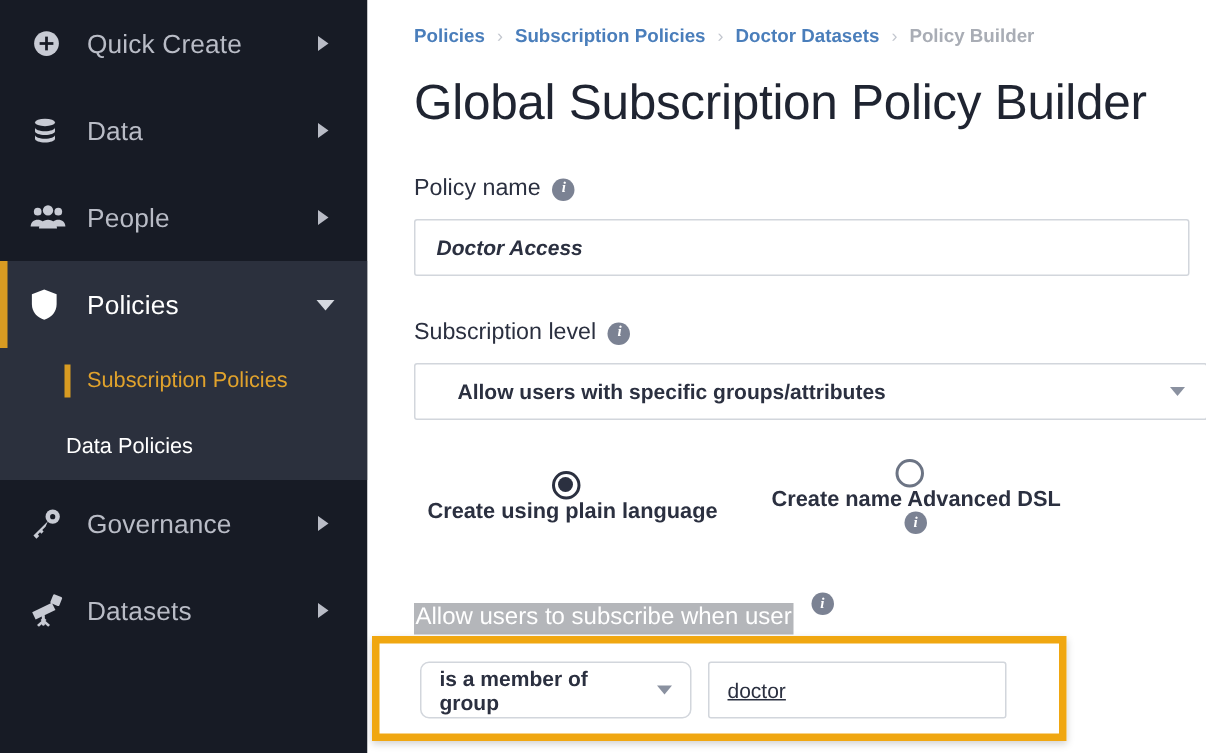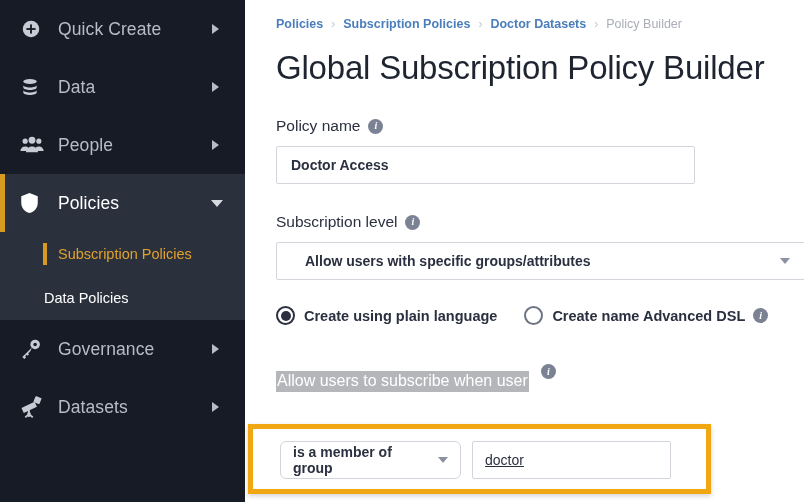--- a/index.html
+++ b/index.html
@@ -90,21 +90,21 @@
     padding-left: 31px;
     padding-top: 15px;
     overflow: hidden;
   }
   .breadcrumb {
     display: flex; align-items: center;
     font-size: 12.5px; font-weight: bold;
     height: 18px;
   }
   .breadcrumb .crumb { color: #4a7ebb; cursor: pointer; white-space: nowrap; }
-  .breadcrumb .crumb.last { color: #a9adb5; font-weight: normal; cursor: default; }
+  .breadcrumb .crumb.last { color: #a9adb5; font-weight: bold; cursor: default; }
   .breadcrumb .sep {
     color: #c3c7cf; margin: 0 8px; font-size: 12px; font-weight: normal;
   }
 
   .page-title {
     font-size: 33px;
     font-weight: 400;
     color: #1f2431;
     margin-top: 16px;
     letter-spacing: -0.2px;
@@ -148,21 +148,21 @@
     cursor: pointer;
   }
   .select-caret {
     width: 0; height: 0;
     border-top: 6px solid #8a91a0;
     border-left: 5px solid transparent;
     border-right: 5px solid transparent;
   }
 
   .radio-row { display: flex; align-items: center; margin-top: 26px; }
-  .radio-opt { display: flex; align-items: center; cursor: pointer; }
+  .radio-opt { display: flex; align-items: center; cursor: pointer; flex-direction: column; }
   .radio {
     width: 19px; height: 19px; border-radius: 50%;
     border: 2px solid #2b3040;
     display: flex; align-items: center; justify-content: center;
     flex: 0 0 19px;
   }
   .radio.unchecked { border-color: #6c7484; }
   .radio .dot {
     width: 10px; height: 10px; border-radius: 50%; background: #2b3040;
   }
@@ -331,21 +331,21 @@
       <span class="crumb last">Policy Builder</span>
     </div>
 
     <h1 class="page-title">Global Subscription Policy Builder</h1>
 
     <div style="margin-top:30px;">
       <div class="field-label">
         <span>Policy name</span>
         <span class="info-icon">i</span>
       </div>
-      <div class="text-input" style="width:419px; margin-top:11px;" title="Policy name">
+      <div class="text-input" style="width:517px; margin-top:11px;font-style:italic;" title="Policy name">
         <span>Doctor Access</span>
       </div>
     </div>
 
     <div style="margin-top:29px;">
       <div class="field-label">
         <span>Subscription level</span>
         <span class="info-icon">i</span>
       </div>
       <div class="select-box" style="width:529px; margin-top:11px;padding-left:28px;">

